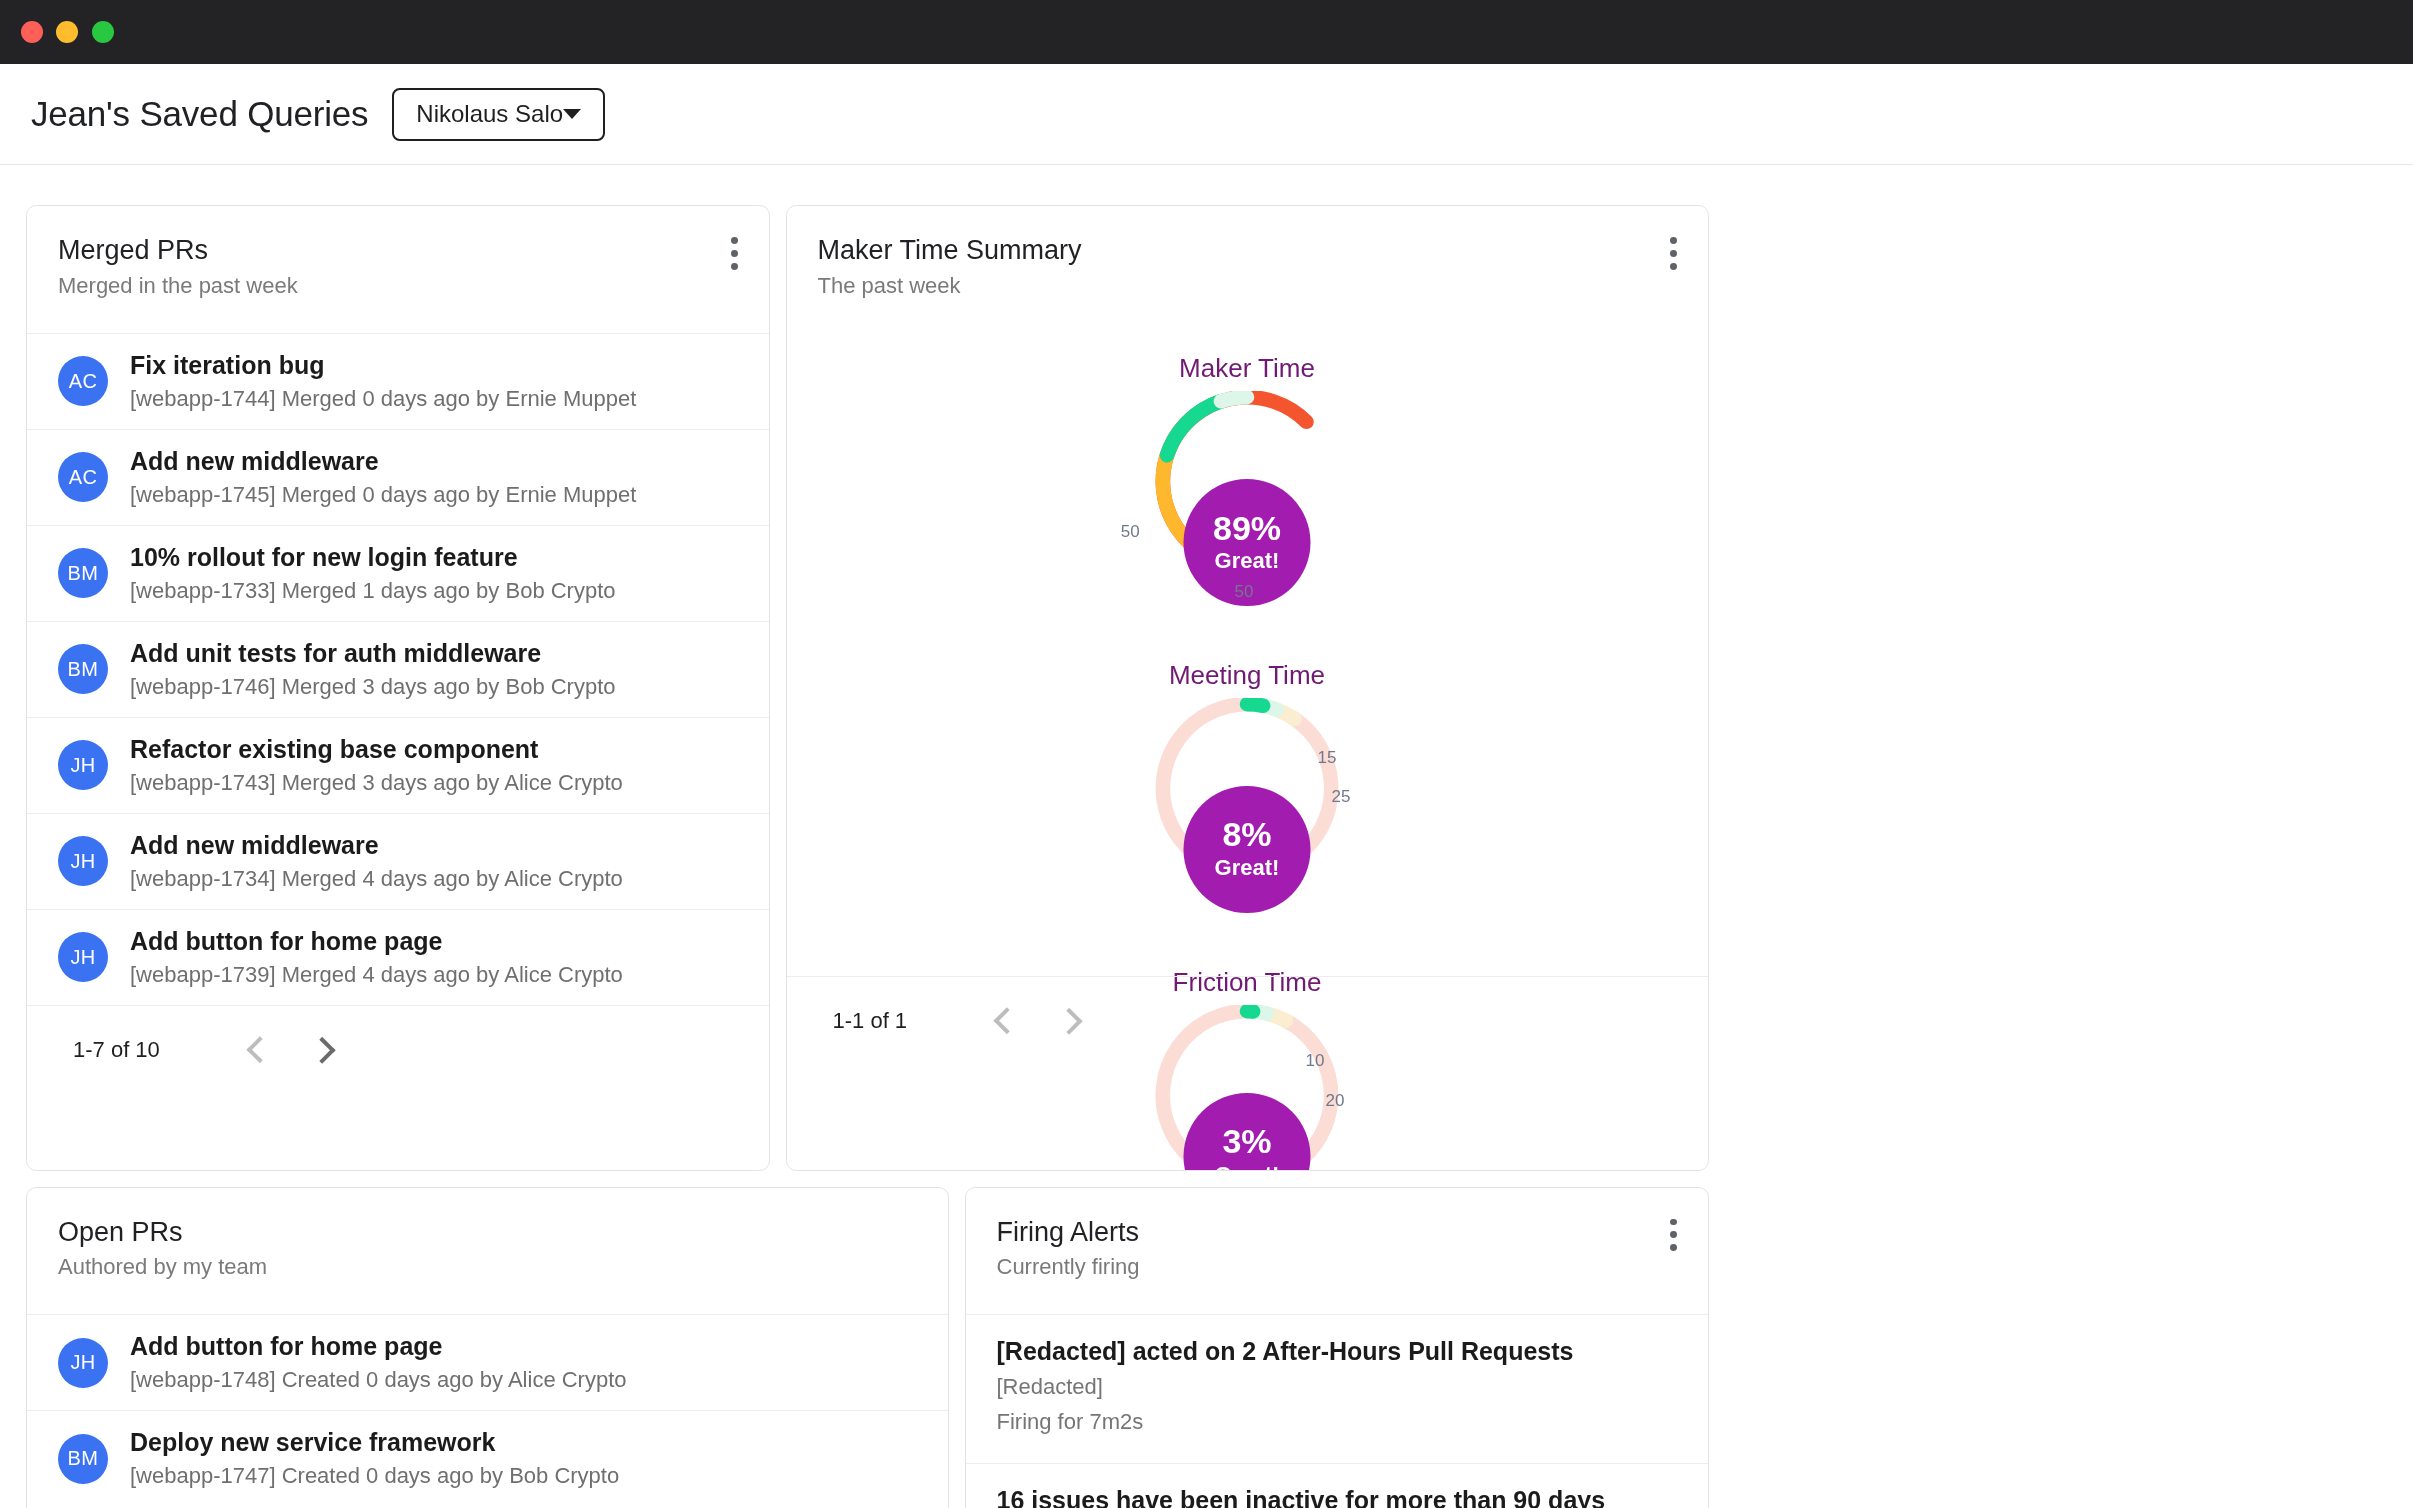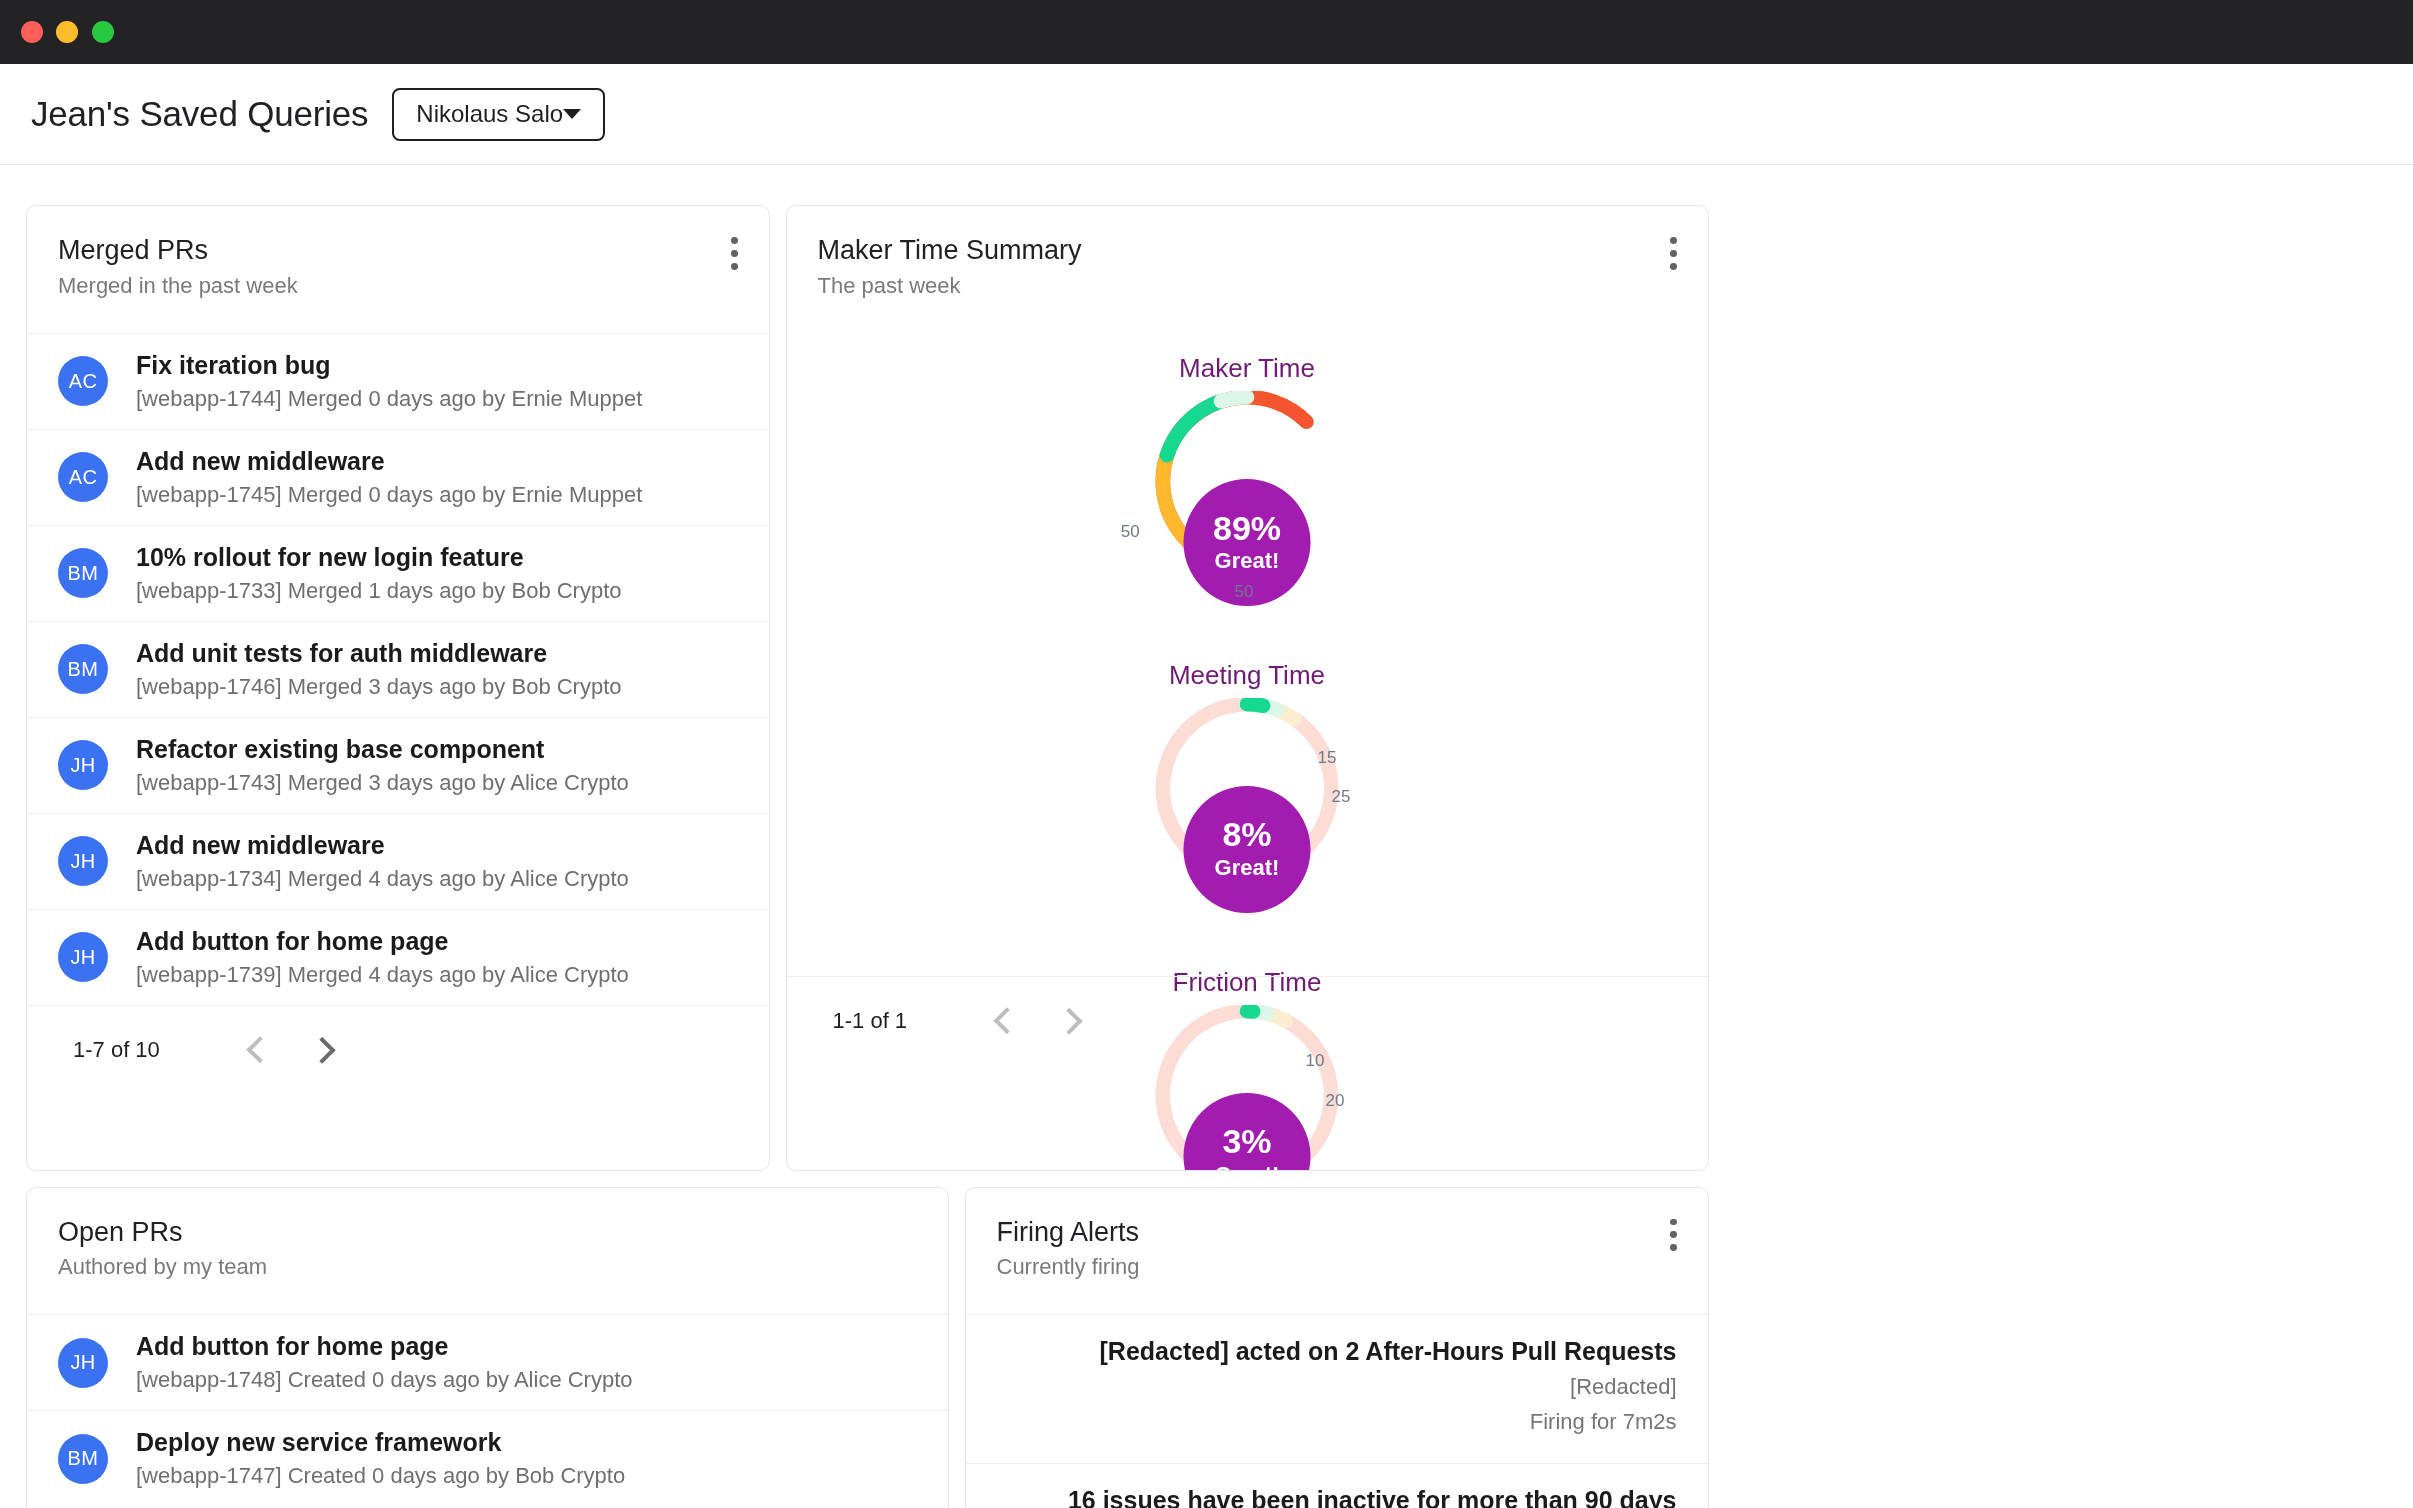--- a/index.html
+++ b/index.html
@@ -80,21 +80,21 @@
   .kebab {
     position: absolute; top: 31px; right: 31px;
     width: 6.9px;
     display: flex; flex-direction: column; gap: 6px;
     cursor: pointer;
   }
   .kebab i { display: block; width: 6.9px; height: 6.9px; border-radius: 50%; background: #5f6368; }
 
   .list { margin-top: 34px; }
   .row {
-    display: flex; align-items: center; gap: 28px;
+    display: flex; align-items: center; gap: 22px;
     padding: 17px 31px;
     border-top: 1.7px solid #ededed;
     min-height: 91px;
     white-space: nowrap;
   }
   .row:first-child { border-top: 1.7px solid #ededed; }
   .avatar {
     flex: 0 0 auto;
     width: 50px; height: 50px; border-radius: 50%;
     background: #3b72f2; color: #fff;
@@ -102,21 +102,20 @@
     font-size: 20px; letter-spacing: 0.4px;
   }
   .row-main { min-width: 0; }
   .row-title { font-size: 25px; font-weight: 700; color: #1b1b1b; }
   .row-meta  { font-size: 22px; color: #6f6f6f; margin-top: 6px; }
 
   .alert-row {
     padding: 22px 31px 26px 31px;
     border-top: 1.7px solid #ededed;
     white-space: nowrap;
-    text-align: right;
   }
   .alert-title { font-size: 25px; font-weight: 700; color: #1b1b1b; }
   .alert-meta  { font-size: 22px; color: #757575; margin-top: 5.2px; line-height: 1.38; }
 
   .paginator {
     border-top: 1.7px solid #ededed;
     height: 89px;
     display: flex; align-items: center;
     padding-left: 46px; gap: 52px;
   }

